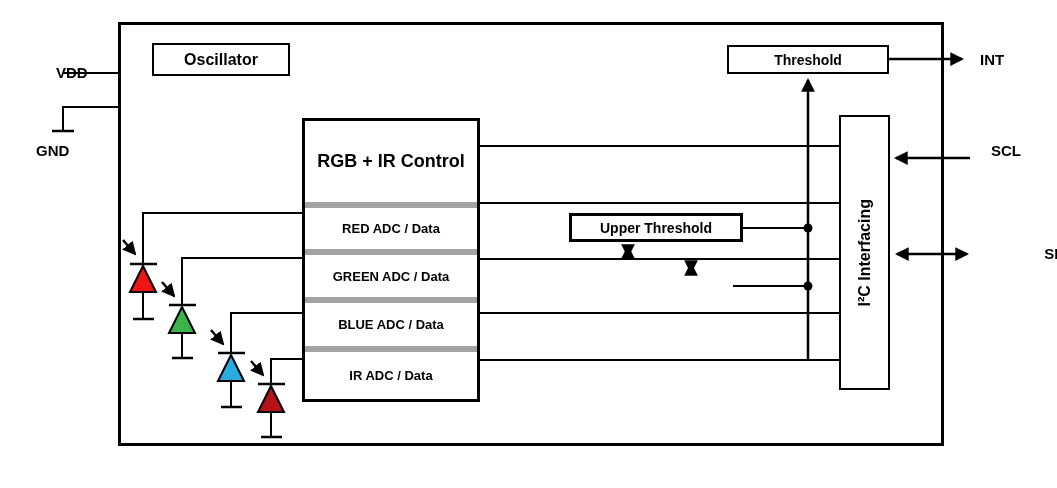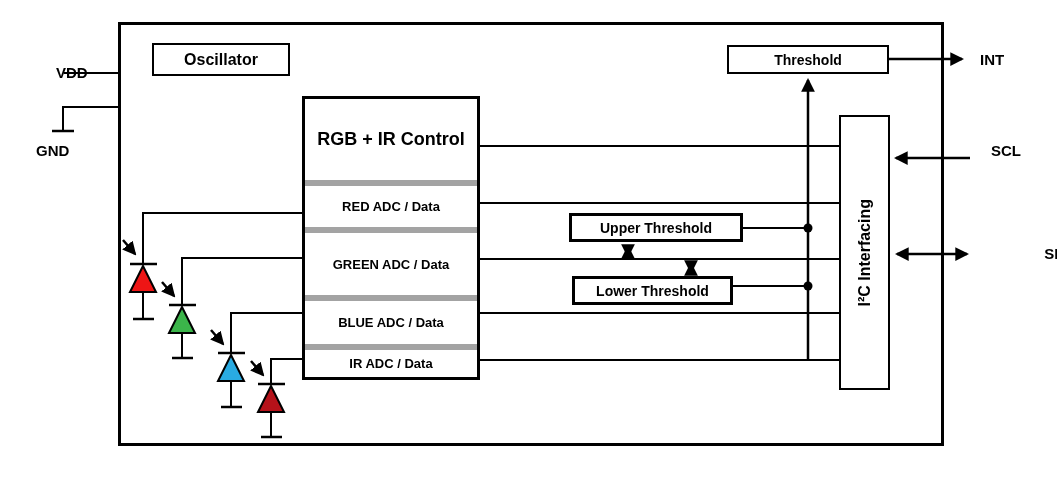--- a/index.html
+++ b/index.html
@@ -24,32 +24,32 @@
   }
   .chip{
     position:absolute;left:118px;top:22px;width:826px;height:424px;
     border:3px solid #000;background:transparent;
   }
   .oscillator{left:152px;top:43px;width:138px;height:33px;font-size:16px;}
   .interrupt{left:727px;top:45px;width:162px;height:29px;font-size:14px;}
   .upper-threshold{left:569px;top:213px;width:174px;height:29px;border-width:3px;font-size:14px;}
   .lower-threshold{left:572px;top:276px;width:161px;height:29px;border-width:3px;font-size:14px;}
   .control-box{
-    position:absolute;left:302px;top:96px;width:178px;height:284px;
+    position:absolute;left:302px;top:118px;width:178px;height:284px;
     border:3px solid #000;background:#fff;
     display:flex;flex-direction:column;
   }
   .control-row{
     display:flex;align-items:center;justify-content:center;
     text-align:center;font-size:13px;
   }
   .control-row.title{height:81px;font-size:18px;}
   .control-row.sub{border-top:6px solid #a3a3a3;}
   .row-red{height:47px;}
-  .row-green{height:68px;}
+  .row-green{height:48px;}
   .row-blue{height:49px;}
   .row-ir{flex:1;}
   .i2c-box{
     position:absolute;left:839px;top:115px;width:51px;height:275px;
     border:2px solid #000;background:#fff;
     display:flex;align-items:center;justify-content:center;
   }
   .i2c-box .vtext{
     writing-mode:vertical-rl;
     transform:rotate(180deg);
@@ -165,23 +165,20 @@
     <div class="control-row sub row-red">RED ADC / Data</div>
     <div class="control-row sub row-green">GREEN ADC / Data</div>
     <div class="control-row sub row-blue">BLUE ADC / Data</div>
     <div class="control-row sub row-ir">IR ADC / Data</div>
   </div>
 
   <div class="box upper-threshold">
     <span>Upper Threshold</span>
   </div>
 
-  <div class="box lower-threshold">
-    <span>Lower Threshold</span>
-  </div>
 
   <div class="box interrupt">
     <span>Threshold</span>
   </div>
 
   <div class="i2c-box">
     <span class="vtext">I²C Interfacing</span>
   </div>
 
   <div class="pin pin-vdd">VDD</div>

